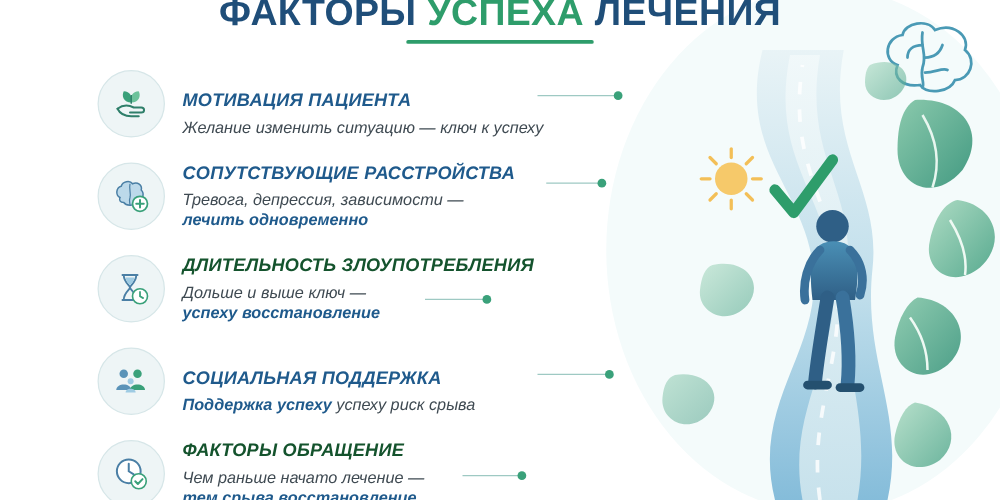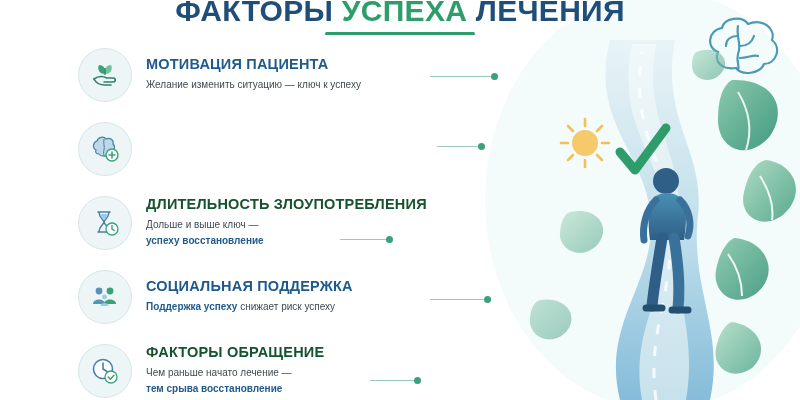--- a/index.html
+++ b/index.html
@@ -57,21 +57,22 @@
     position: absolute;
     left: 78px;
     top: 36px;
     width: 430px;
     z-index: 20;
   }
   .item {
     position: relative;
     height: 74px;
     display: flex;
-    align-items: center;
+    align-items: flex-end;
+    font-style: italic;
   }
   .badge {
     width: 52px;
     height: 52px;
     flex: 0 0 52px;
     border-radius: 50%;
     background: #eef5f6;
     border: 1px solid #d6e6e8;
     margin-top: 4px;
     display: flex;
@@ -85,21 +86,21 @@
   .h {
     font-size: 14.5px;
     font-weight: bold;
     letter-spacing: 0.2px;
     line-height: 18px;
     margin-bottom: 4px;
   }
   .h.blue { color: #1f5a8c; }
   .h.green { color: #14532d; }
   .p {
-    font-size: 10px;
+    font-size: 13px;
     color: #3f4a52;
     line-height: 16px;
     max-width: 330px;
   }
   .p b { color: #1f5a8c; font-weight: bold; }
 
   
   .conn {
     position: absolute;
     height: 1px;
@@ -256,20 +257,24 @@
 
   <div class="item">
     <div class="badge">
       <svg width="30" height="30" viewBox="0 0 30 30">
         <path d="M6 16 C 2 14, 3 8, 7 7 C 8 3, 14 2, 16 5 C 20 3, 24 6, 23 10 C 26 13, 24 19, 20 19 C 18 23, 11 23, 9 20 C 6 20, 5 18, 6 16 Z" fill="#bcd9ea" stroke="#4a7fa5" stroke-width="1.2"></path>
         <path d="M14 5 C 13 10, 15 12, 14 16 C 13 19, 14 20, 14 22" stroke="#4a7fa5" stroke-width="1" fill="none"></path>
         <circle cx="22" cy="21" r="6" fill="#ffffff" stroke="#3aa17a" stroke-width="1.4"></circle>
         <path d="M22 18 L 22 24 M19 21 L 25 21" stroke="#3aa17a" stroke-width="1.6" stroke-linecap="round"></path>
       </svg>
     </div>
+    <div class="texts">
+      <div class="h blue">СОПУТСТВУЮЩИЕ РАССТРОЙСТВА</div>
+      <div class="p"><span>Тревога, депрессия, зависимости — </span><br><b>лечить одновременно</b><span></span></div>
+    </div>
   </div>
 
   <div class="item">
     <div class="badge">
       <svg width="30" height="30" viewBox="0 0 30 30">
         <path d="M8 4 L 20 4 M8 24 L 20 24" stroke="#4a7fa5" stroke-width="1.6" stroke-linecap="round"></path>
         <path d="M9 4 C 9 10, 14 12, 14 14 C 14 16, 9 18, 9 24" stroke="#4a7fa5" stroke-width="1.5" fill="none"></path>
         <path d="M19 4 C 19 10, 14 12, 14 14 C 14 16, 19 18, 19 24" stroke="#4a7fa5" stroke-width="1.5" fill="none"></path>
         <path d="M10.5 6 L 17.5 6 C 17 10, 14 12, 14 12 C 14 12, 11 10, 10.5 6 Z" fill="#9ecbe3"></path>
         <circle cx="22" cy="21" r="6" fill="#ffffff" stroke="#3aa17a" stroke-width="1.3"></circle>
@@ -288,21 +293,21 @@
         <circle cx="9" cy="9" r="3.4" fill="#5a93b8"></circle>
         <path d="M3 22 C 3 16, 15 16, 15 22 Z" fill="#5a93b8"></path>
         <circle cx="20" cy="9" r="3.4" fill="#3aa17a"></circle>
         <path d="M14 22 C 14 16, 26 16, 26 22 Z" fill="#3aa17a"></path>
         <circle cx="14.5" cy="15" r="2.4" fill="#9ecbe3"></circle>
         <path d="M10.5 24 C 10.5 20, 18.5 20, 18.5 24 Z" fill="#9ecbe3"></path>
       </svg>
     </div>
     <div class="texts">
       <div class="h blue">СОЦИАЛЬНАЯ ПОДДЕРЖКА</div>
-      <div class="p"><span></span><b>Поддержка успеху</b><span> снижает риск успеху</span></div>
+      <div class="p"><span></span><b>Поддержка успеху</b><span> успеху риск срыва</span></div>
     </div>
   </div>
 
   <div class="item">
     <div class="badge">
       <svg width="30" height="30" viewBox="0 0 30 30">
         <circle cx="13" cy="13" r="9.5" fill="#ffffff" stroke="#4a7fa5" stroke-width="1.6"></circle>
         <path d="M13 7 L 13 13 L 17 15.5" stroke="#4a7fa5" stroke-width="1.6" fill="none" stroke-linecap="round"></path>
         <circle cx="21" cy="21" r="6" fill="#ffffff" stroke="#3aa17a" stroke-width="1.3"></circle>
         <path d="M18.2 21 L 20.3 23.2 L 24 19.3" stroke="#3aa17a" stroke-width="1.6" fill="none" stroke-linecap="round" stroke-linejoin="round"></path>

